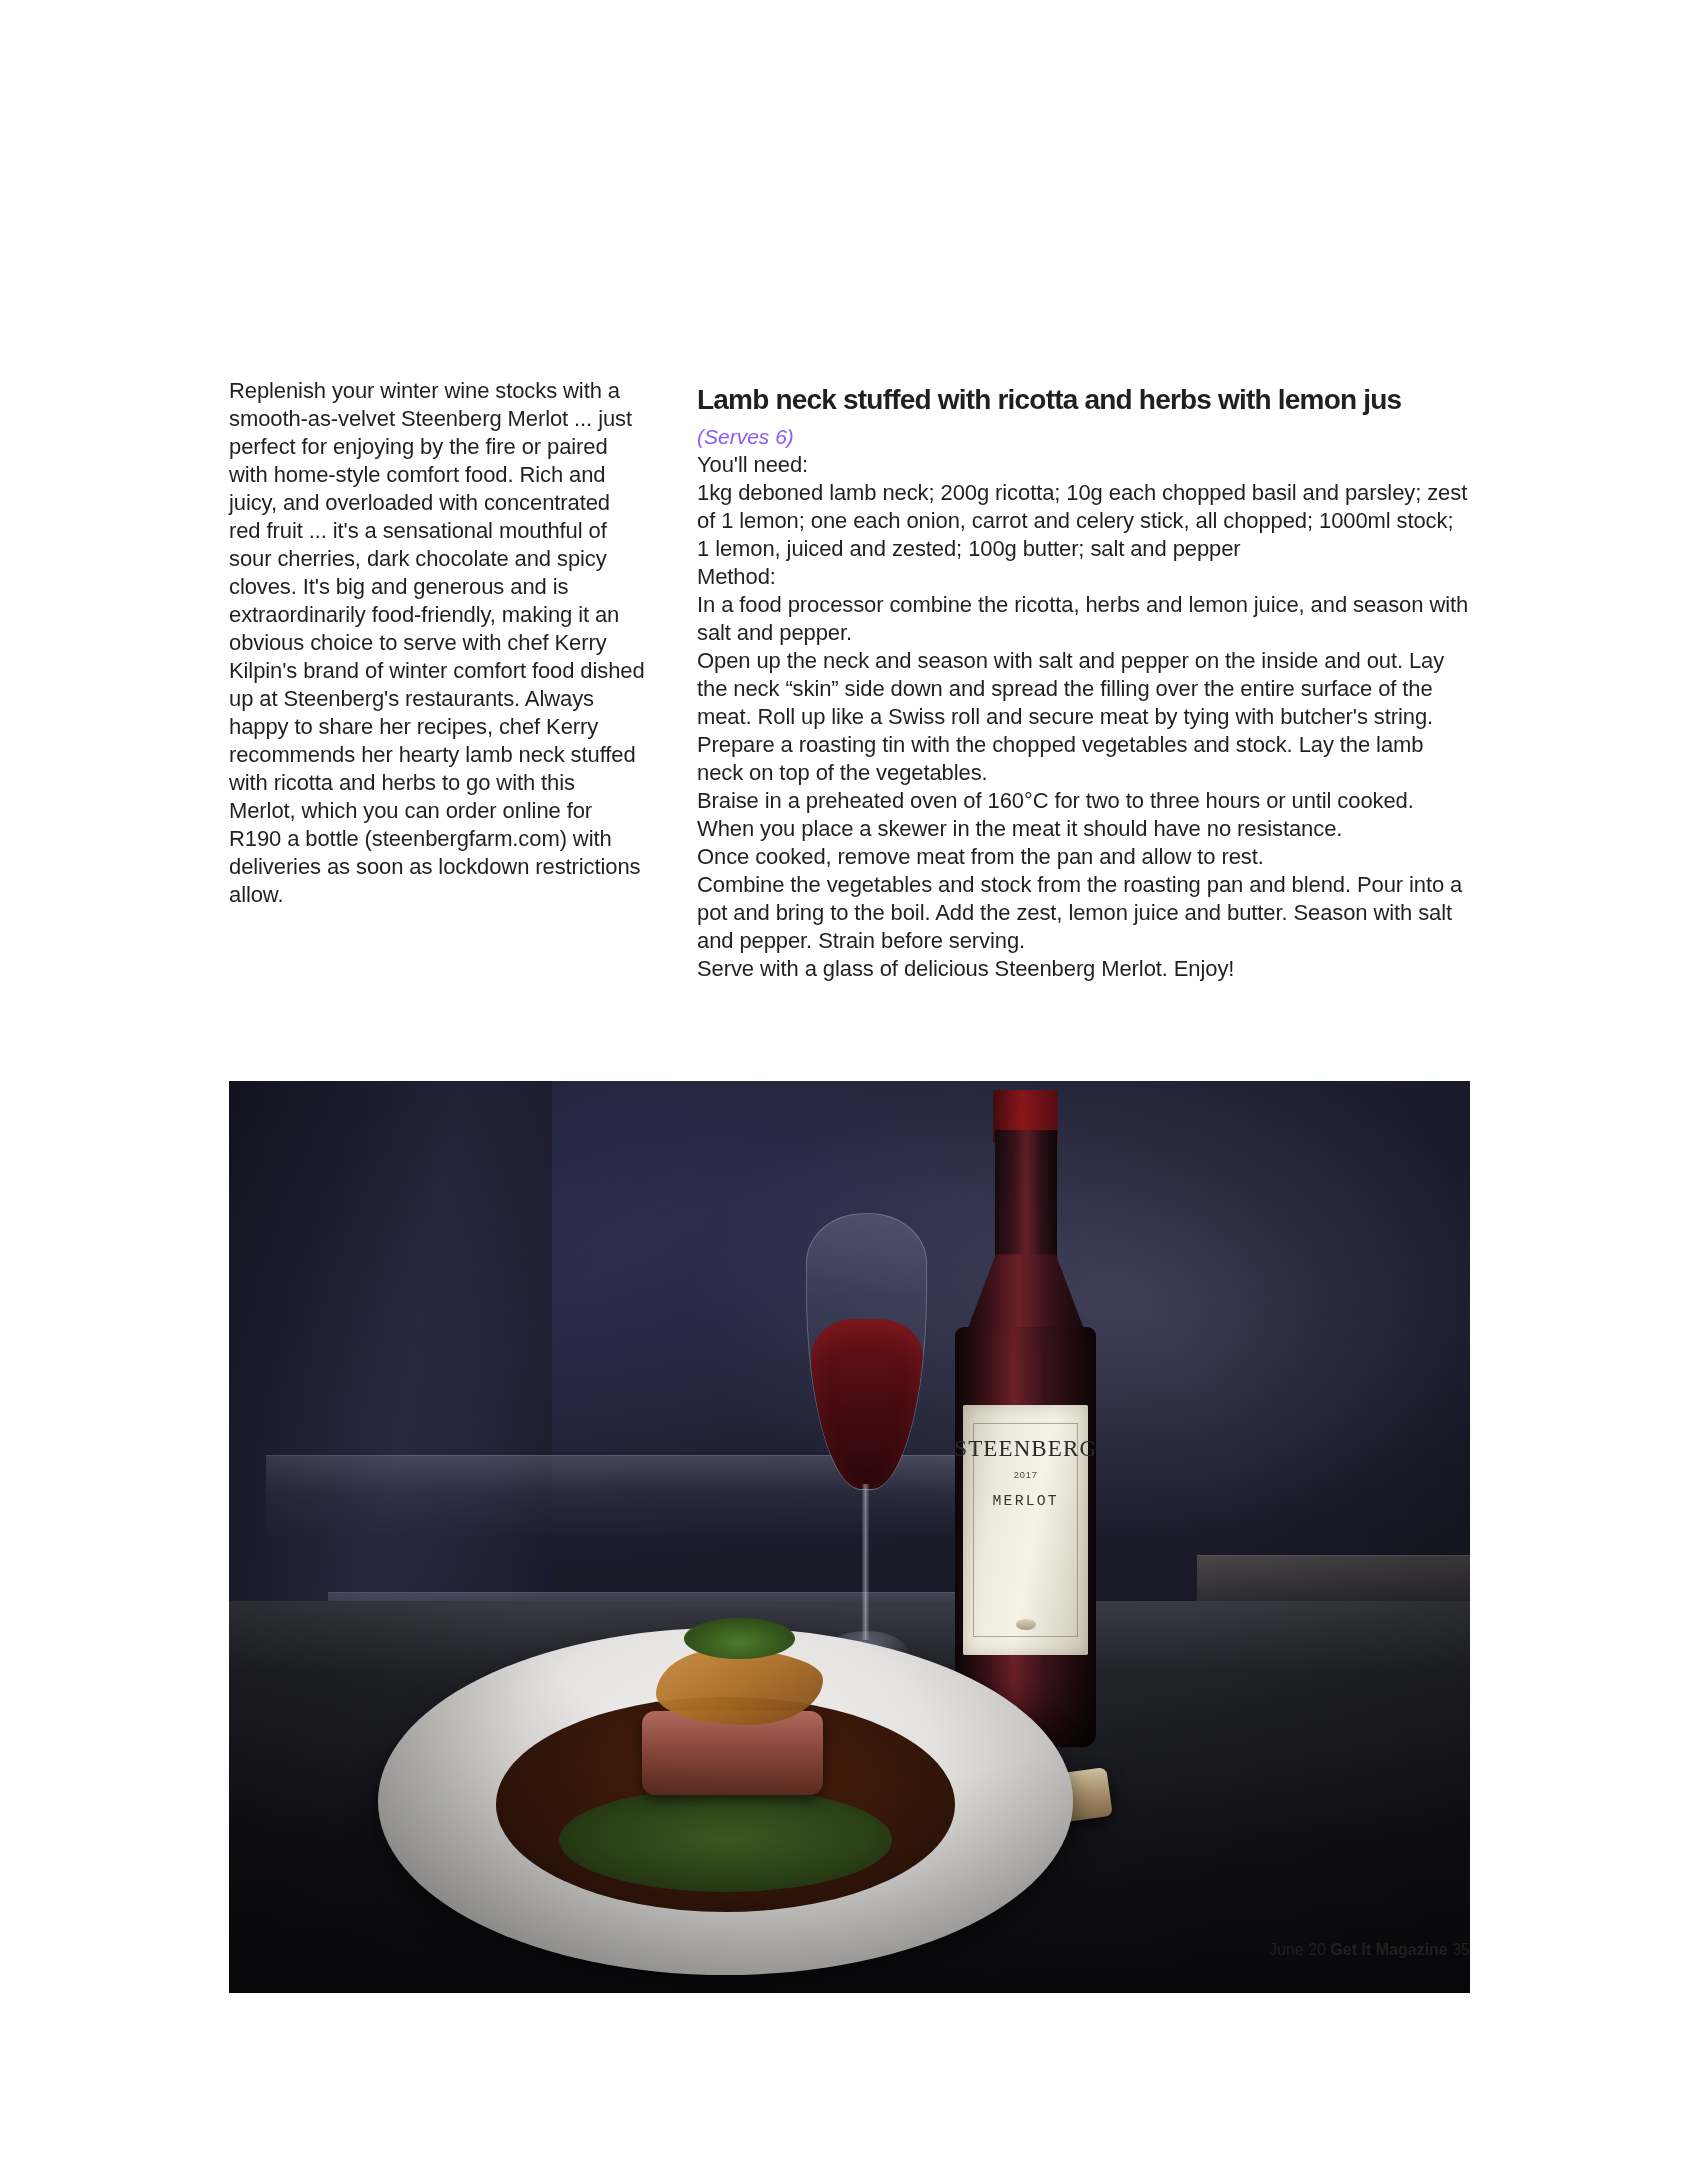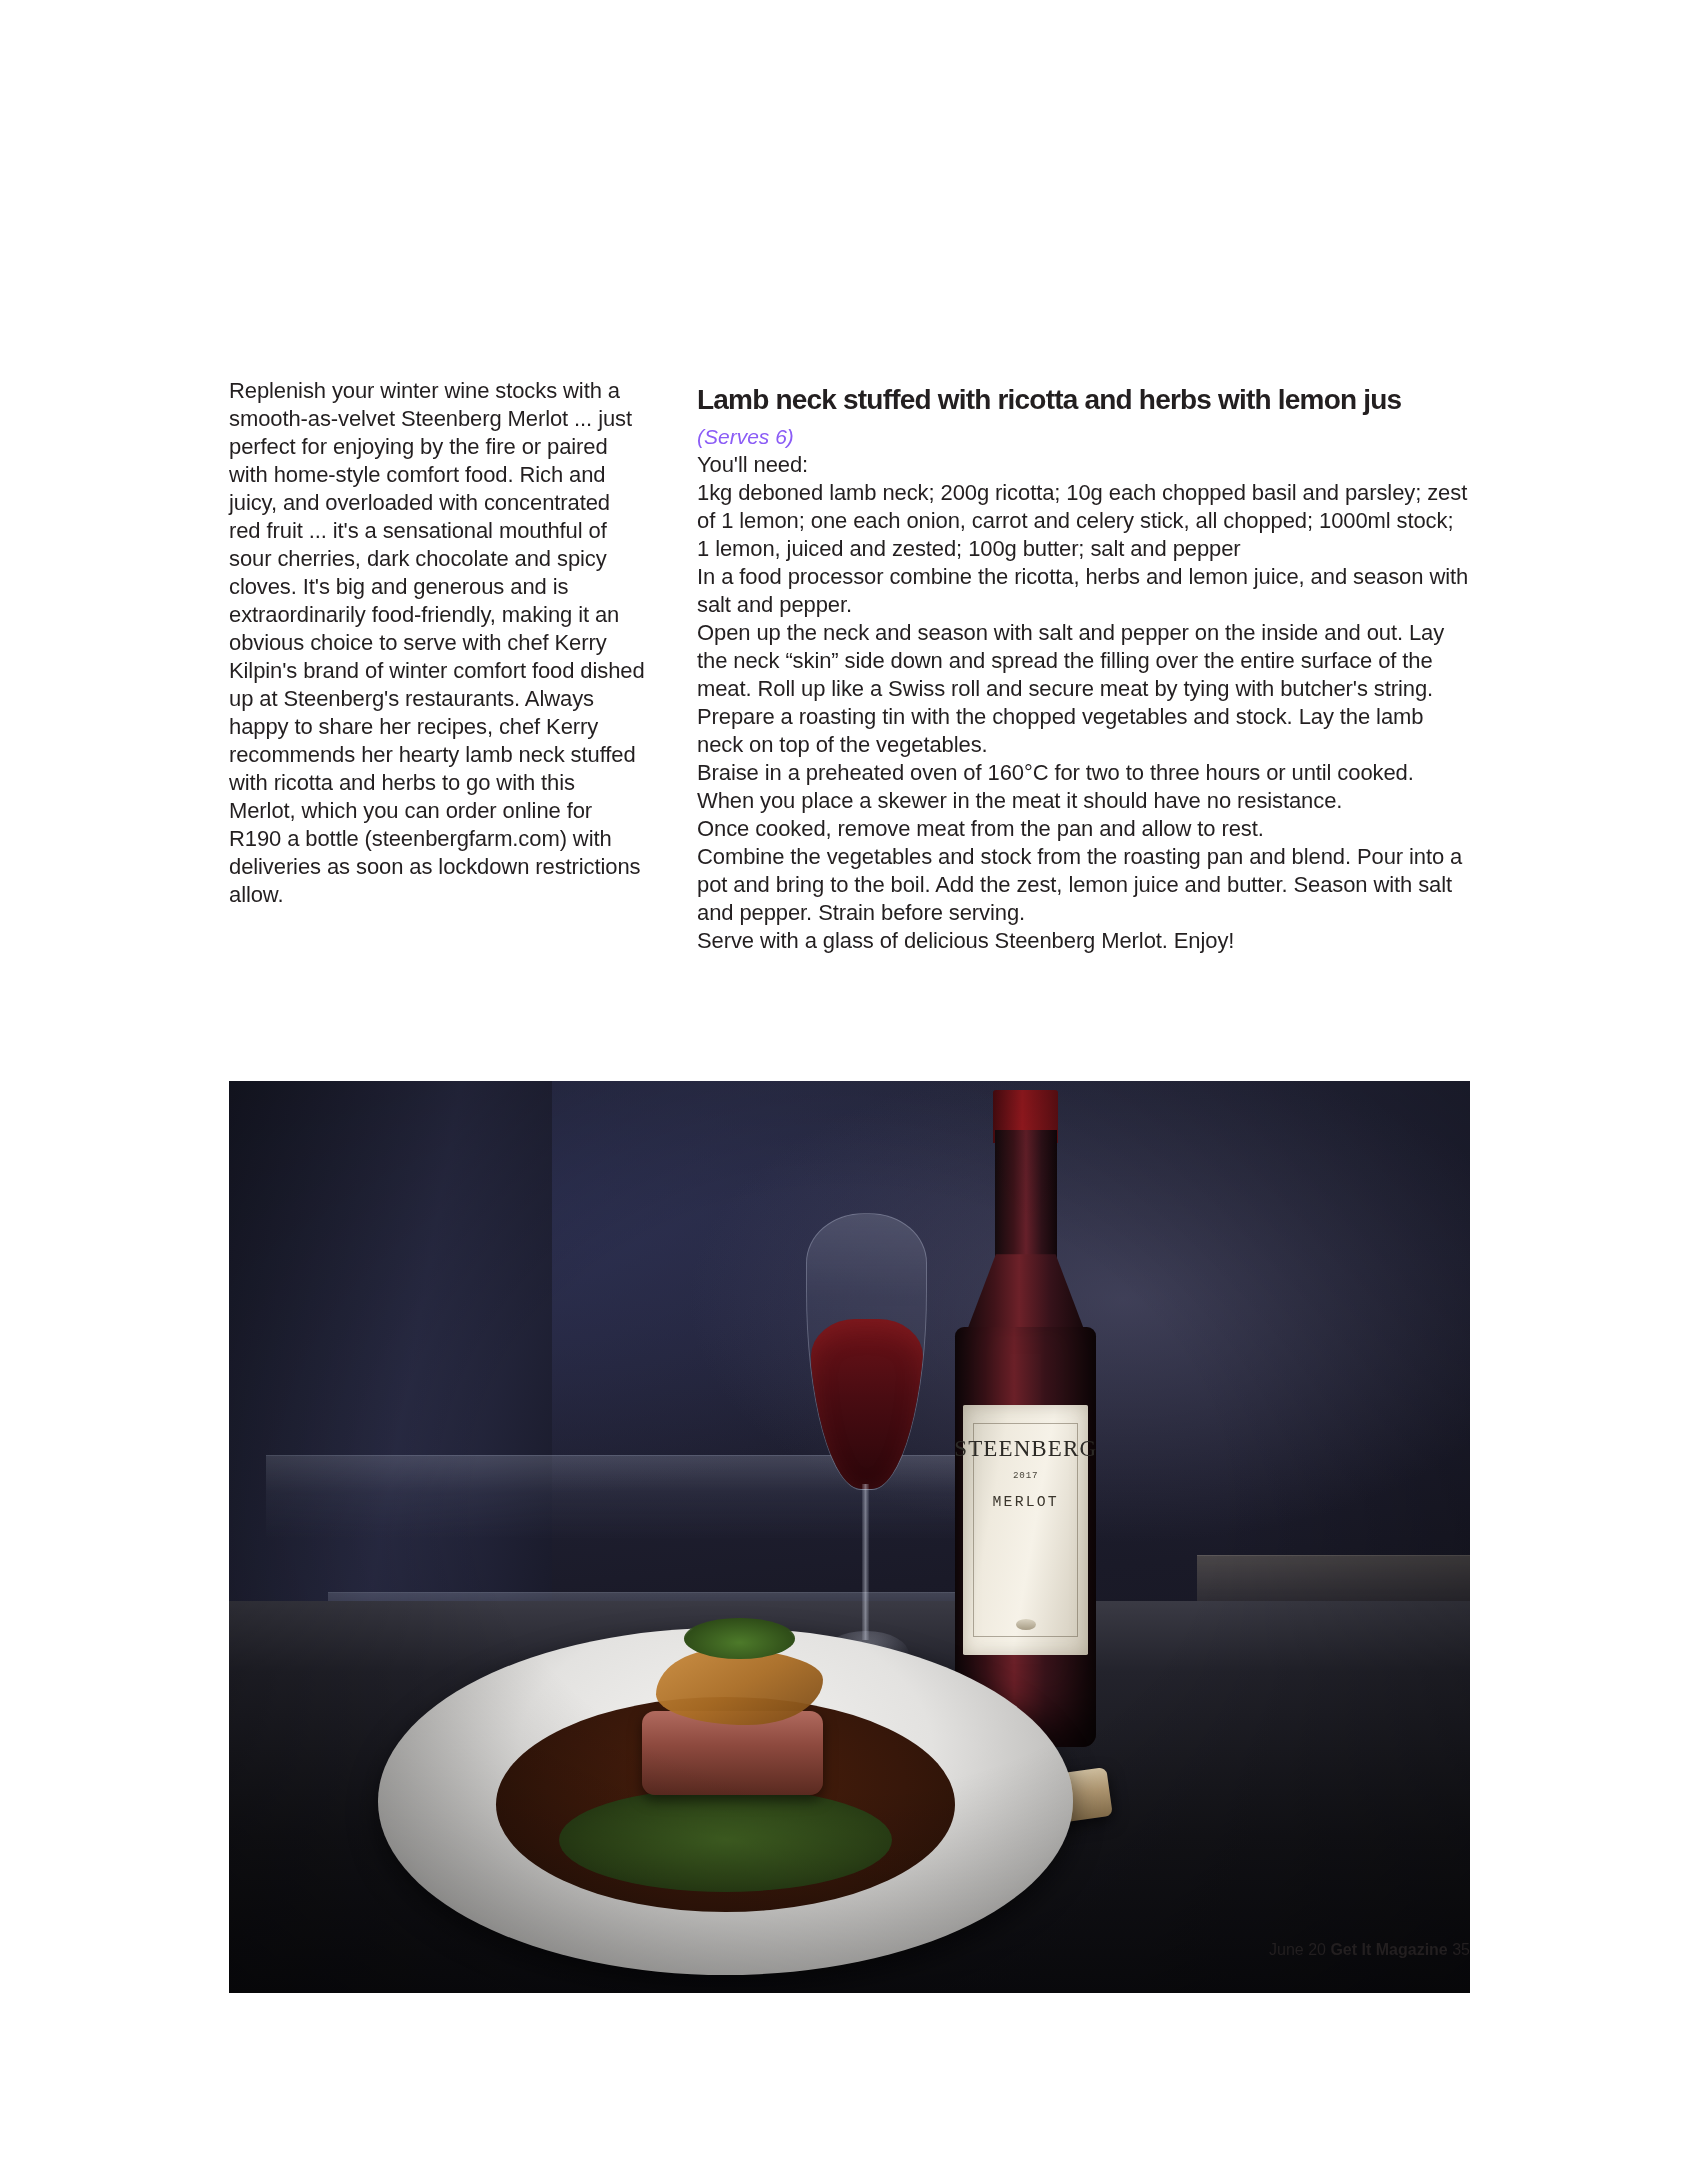--- a/index.html
+++ b/index.html
@@ -220,21 +220,21 @@
   }
   .label-brand {
     font-family: "Liberation Serif", serif;
     font-size: 23px;
     letter-spacing: 1.1px;
     color: #2c2a26;
     position: relative;
     z-index: 2;
   }
   .label-year {
-    font-family: Liberation Mono, monospace;
+    font-family: Liberation Sans, sans-serif;
     font-size: 9.2px;
     letter-spacing: 0.9px;
     color: #4a463c;
     margin-top: 7.4px;
     position: relative;
     z-index: 2;
   }
   .label-variety {
     font-family: Liberation Mono, monospace;
     font-size: 14.8px;
@@ -409,20 +409,21 @@
       </div>
 
       <div class="col-gap"></div>
 
       <div class="col-right">
         <h2 class="recipe-title">Lamb neck stuffed with ricotta and herbs with lemon jus</h2>
         <div class="serves">(Serves 6)</div>
         <div class="recipe-body">
           <p>You'll need:</p>
           <p>1kg deboned lamb neck; 200g ricotta; 10g each chopped basil and parsley; zest of 1 lemon; one each onion, carrot and celery stick, all chopped; 1000ml stock; 1 lemon, juiced and zested; 100g butter; salt and pepper</p>
+          <p>Method:</p>
           <p>In a food processor combine the ricotta, herbs and lemon juice, and season with salt and pepper.</p>
           <p>Open up the neck and season with salt and pepper on the inside and out. Lay the neck “skin” side down and spread the filling over the entire surface of the meat. Roll up like a Swiss roll and secure meat by tying with butcher's string. Prepare a roasting tin with the chopped vegetables and stock. Lay the lamb neck on top of the vegetables.</p>
           <p>Braise in a preheated oven of 160°C for two to three hours or until cooked. When you place a skewer in the meat it should have no resistance.</p>
           <p>Once cooked, remove meat from the pan and allow to rest.</p>
           <p>Combine the vegetables and stock from the roasting pan and blend.  Pour into a pot and bring to the boil. Add the zest, lemon juice and butter. Season with salt and pepper. Strain before serving.</p>
           <p>Serve with a glass of delicious Steenberg Merlot. Enjoy!</p>
         </div>
       </div>
 
     </div>

